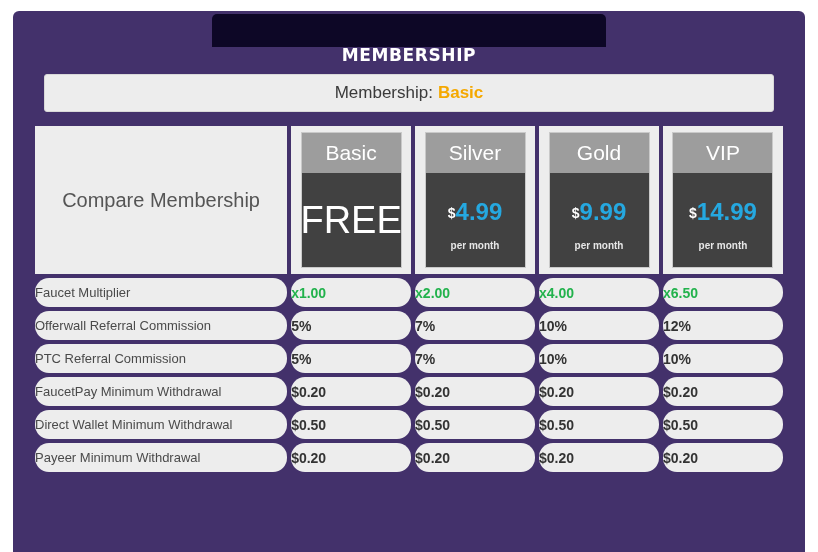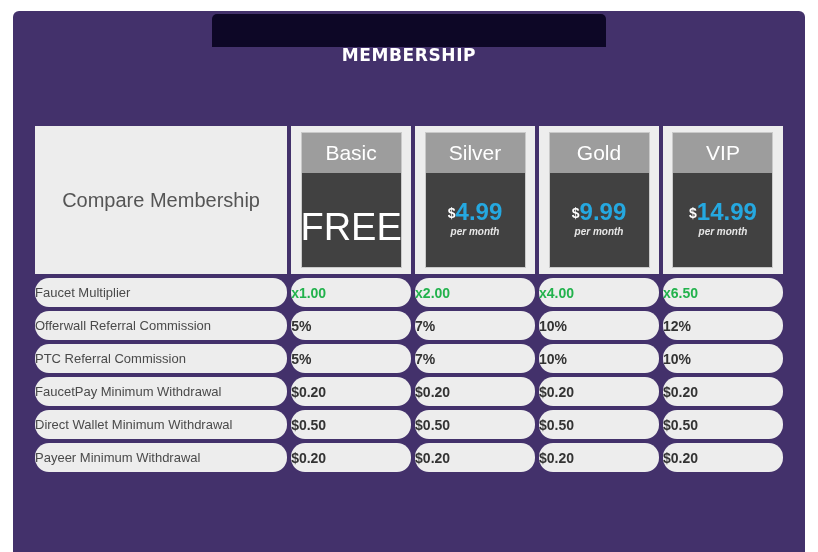--- a/index.html
+++ b/index.html
@@ -162,22 +162,22 @@
   }
   .plan-card .currency {
     font-size: 14px;
     vertical-align: 2px;
     color: #ffffff;
     font-weight: bold;
   }
   .plan-card .plan-period {
     color: #e6e6e6;
     font-size: 10px;
-    font-family: "Liberation Sans", sans-serif;
-    font-style: italic;
+    margin-top: 14px;
+    font-family: "Liberation Sans", sans-serif;
   }
 
   
   tr.data-row td {
     height: 29px;
     border-radius: 14px;
   }
   td.row-label {
     text-align: left;
     padding-left: 13px;
@@ -201,20 +201,24 @@
 </style>
 </head>
 <body>
 
 <div class="panel">
 
   <div class="title-bar">
     <span class="title-text">MEMBERSHIP</span>
   </div>
 
+  <div class="status-box">
+    <span class="status-label">Membership:</span>
+    <span class="status-value">Basic</span>
+  </div>
 
   <div class="table-wrap">
     <table class="compare">
       <thead>
         <tr>
           <th class="hdr-compare">Compare Membership</th>
           <th class="hdr-plan">
             <div class="plan-card" id="card-0">
               <div class="plan-name">Basic</div>
               <div class="plan-body">

